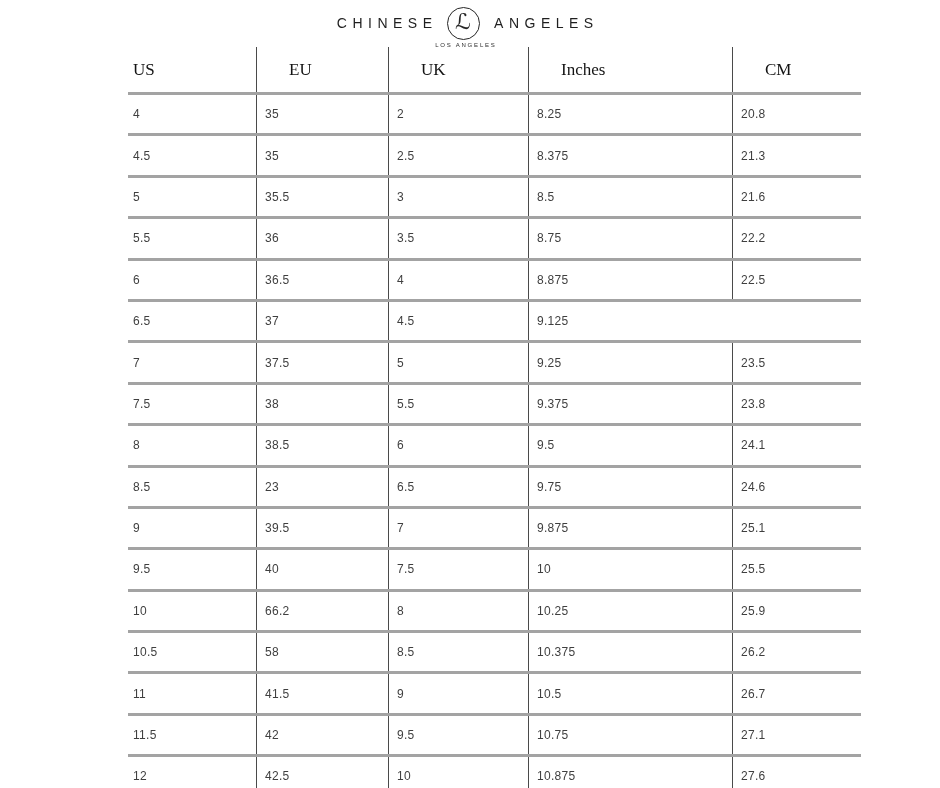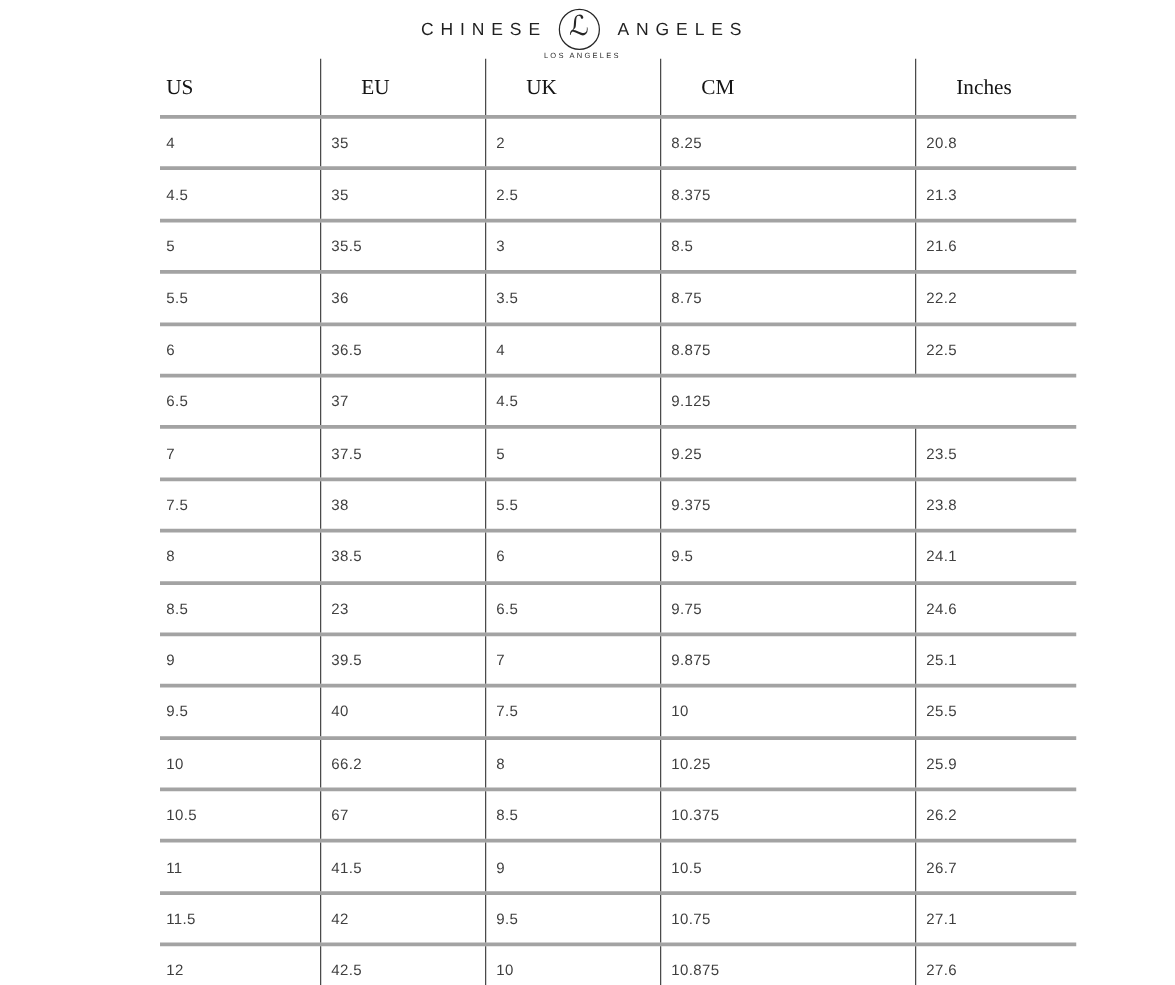--- a/index.html
+++ b/index.html
@@ -106,22 +106,22 @@
     <span class="logo-word">ANGELES</span>
   </div>
   <div class="logo-sub">LOS ANGELES</div>
 </div>
 
 <div class="size-table">
   <div class="trow thead">
     <div class="cell th">US</div>
     <div class="cell th bl">EU</div>
     <div class="cell th bl">UK</div>
+    <div class="cell th bl">Inches</div>
     <div class="cell th bl">CM</div>
-    <div class="cell th bl">Inches</div>
   </div>
   <div id="table-body">
       <div class="trow brow">
         <div class="cell td">4</div>
         <div class="cell td bl">35</div>
         <div class="cell td bl">2</div>
         <div class="cell td bl">8.25</div>
         <div class="cell td bl">20.8</div>
       </div>
       <div class="trow brow">
@@ -202,21 +202,21 @@
       </div>
       <div class="trow brow">
         <div class="cell td">10</div>
         <div class="cell td bl">66.2</div>
         <div class="cell td bl">8</div>
         <div class="cell td bl">10.25</div>
         <div class="cell td bl">25.9</div>
       </div>
       <div class="trow brow">
         <div class="cell td">10.5</div>
-        <div class="cell td bl">67</div>
+        <div class="cell td bl">58</div>
         <div class="cell td bl">8.5</div>
         <div class="cell td bl">10.375</div>
         <div class="cell td bl">26.2</div>
       </div>
       <div class="trow brow">
         <div class="cell td">11</div>
         <div class="cell td bl">41.5</div>
         <div class="cell td bl">9</div>
         <div class="cell td bl">10.5</div>
         <div class="cell td bl">26.7</div>

